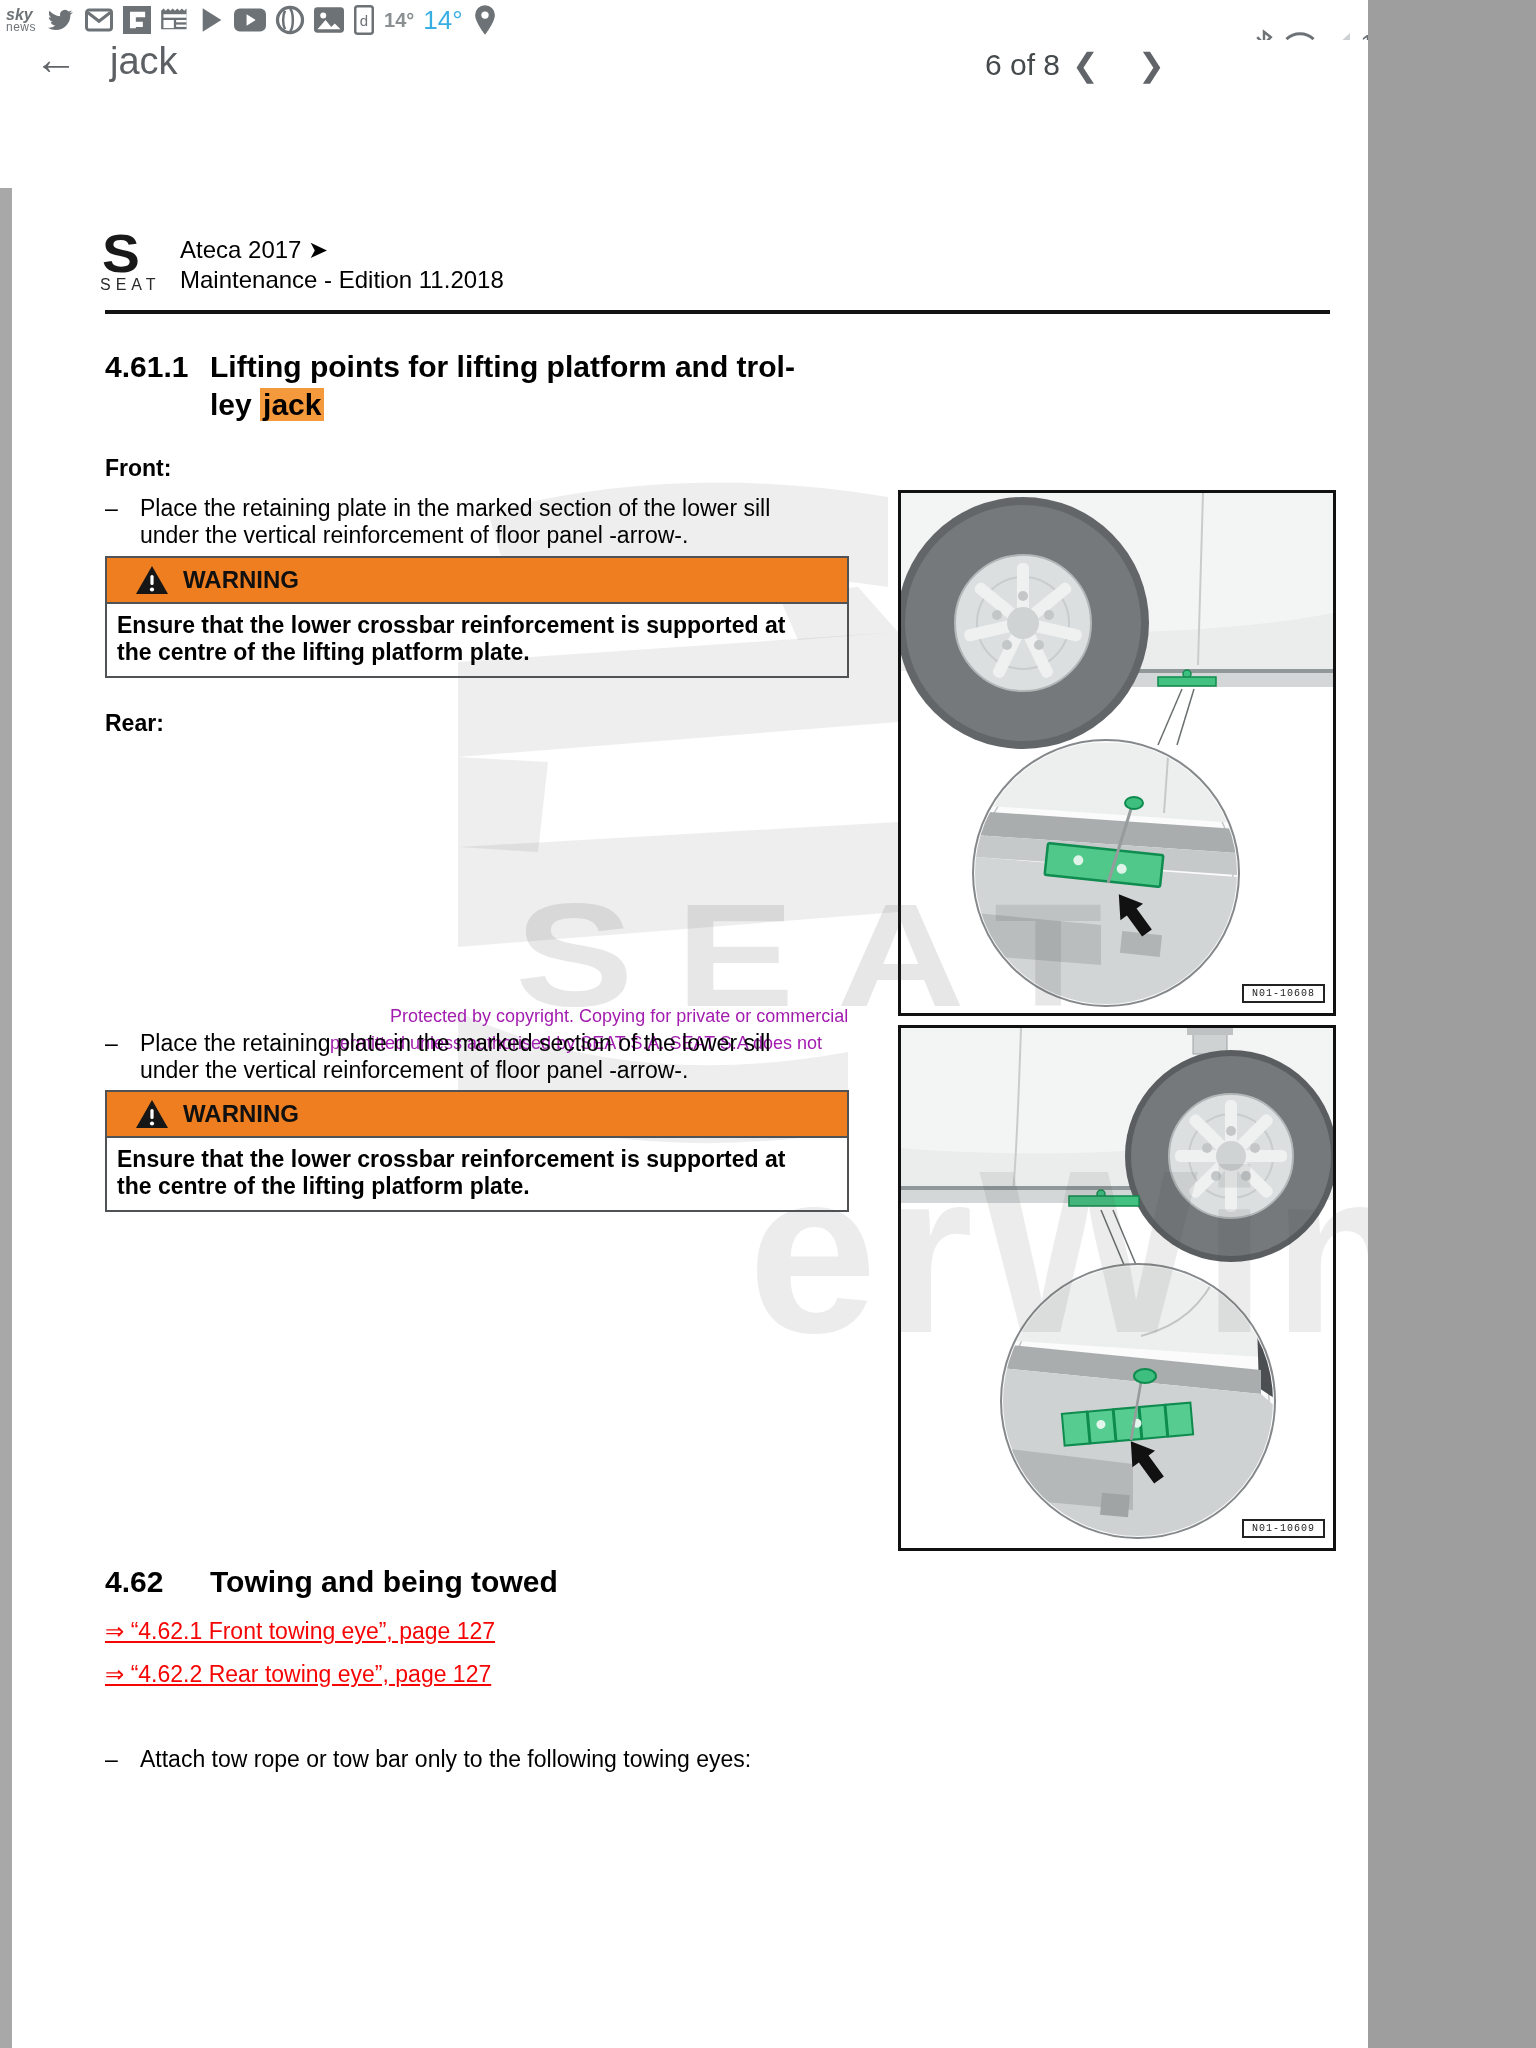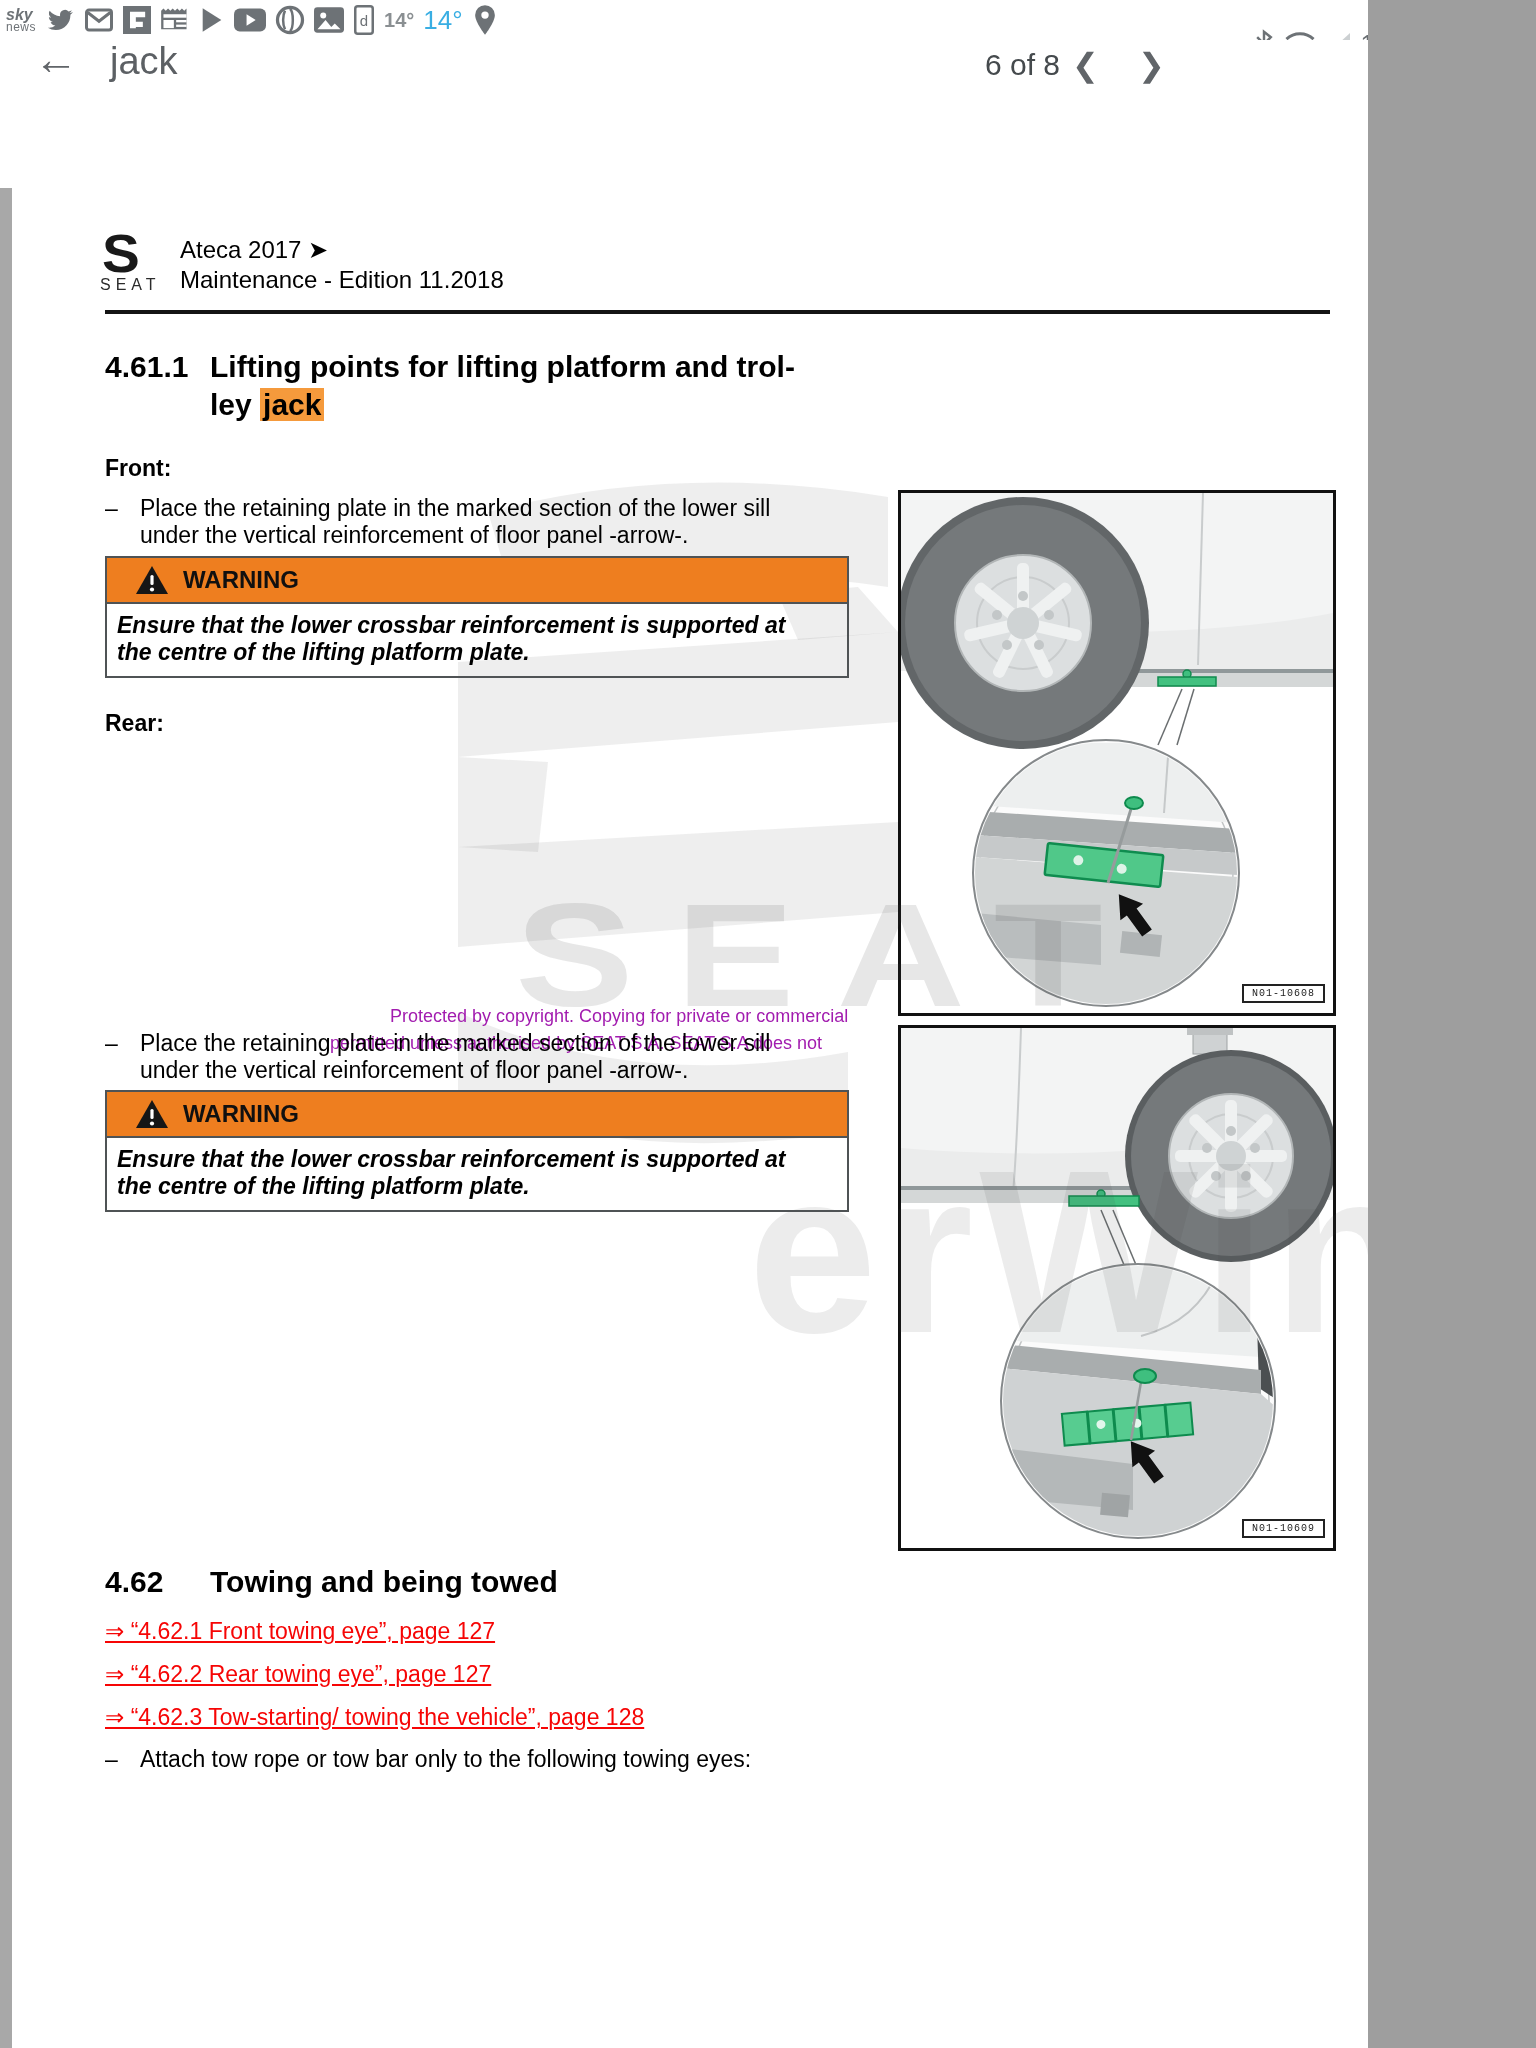--- a/index.html
+++ b/index.html
@@ -60,21 +60,21 @@
   #dash2{left:105px;top:1030px;} #p2-l1{left:140px;top:1030px;} #p2-l2{left:140px;top:1057px;}
 
   
   .warnbox{width:740px;border:2px solid #4f5355;background:transparent;z-index:4;}
   #warn1{left:105px;top:556px;}
   #warn2{left:105px;top:1090px;}
   .warnhead{height:44px;background:#ee7e1f;border-bottom:2px solid #4f5355;
     display:flex;align-items:center;gap:14px;padding-left:28px;}
   .warnhead .wt{font-size:24px;font-weight:bold;color:#101010;}
   .warnbody{padding:8px 10px 10px 10px;}
-  .warnbody div{font-size:23px;font-weight:bold;color:#000;line-height:27px;font-style:italic;}
+  .warnbody div{font-size:23px;font-weight:bold;color:#000;line-height:27px;}
 
   
   .figure{width:432px;height:520px;border:3px solid #111;z-index:2;background:transparent;}
   #fig1{left:898px;top:490px;}
   #fig2{left:898px;top:1025px;}
   .figlabel{position:absolute;right:8px;bottom:10px;background:#fff;border:2px solid #222;
     font-size:10px;letter-spacing:1px;color:#222;padding:2px 8px;font-family:"Liberation Mono",monospace;}
 
   
   .wm{z-index:3;pointer-events:none;}
@@ -416,17 +416,16 @@
     <div class="warnbody">
       <div>Ensure that the lower crossbar reinforcement is supported at</div>
       <div>the centre of the lifting platform plate.</div>
     </div>
   </div>
 
   <div class="abs z4 h-num" id="s2-num">4.62</div>
   <div class="abs z4 h-title" id="s2-title">Towing and being towed</div>
   <a class="abs reflink" id="link1" href="#">⇒ “4.62.1 Front towing eye”, page 127</a>
   <a class="abs reflink" id="link2" href="#">⇒ “4.62.2 Rear towing eye”, page 127</a>
-  <a class="abs reflink" id="link3" href="#">⇒ “4.62.3 Tow-starting/ towing the vehicle”, page 128</a>
   <div class="abs z4 dash" id="dash3">–</div>
   <div class="abs z4 body-t" id="tow-b">Attach tow rope or tow bar only to the following towing eyes:</div>
 
 </div>
 
 </body></html>

